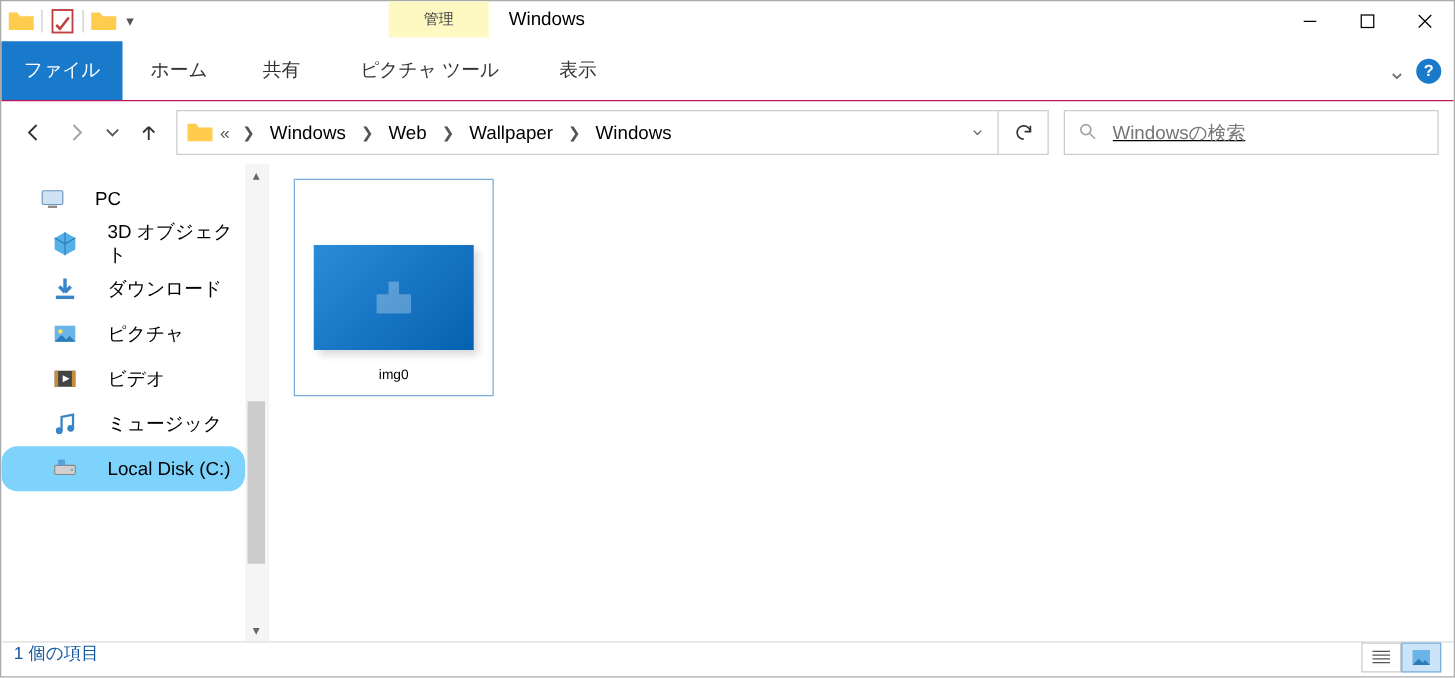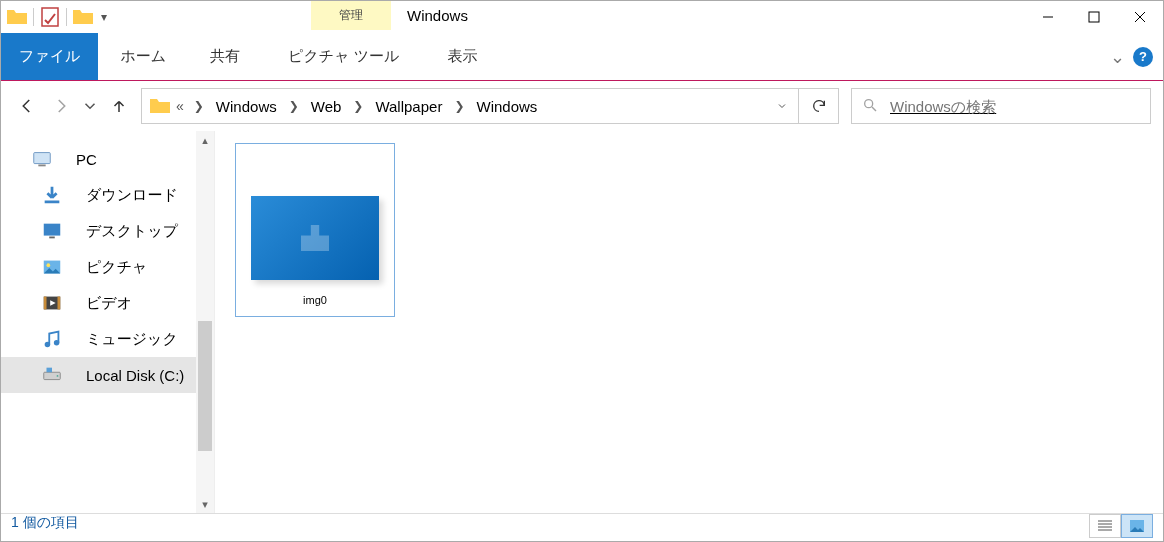--- a/index.html
+++ b/index.html
@@ -44,21 +44,21 @@
     .search-box { width:300px; height:36px; border:1px solid #ccc; margin-left:12px; display:flex; align-items:center; padding:0 10px; gap:12px;text-decoration:underline;}
     .search-box input { border:none; outline:none; font-size:15px; flex:1; color:#666;}
     .search-icon svg { width:16px; height:16px; opacity:0.6;}
 
     .body-row { flex:1; display:flex; overflow:hidden;}
     .nav-tree { width:213px; display:flex; overflow:hidden;}
     .tree-items { flex:1; padding-top:10px; overflow:hidden;}
     .tree-item { display:flex; align-items:center; height:36px; padding-left:30px; gap:23px; font-size:15px;}
     .tree-item.root { padding-left:30px;}
     .tree-item.child { padding-left:40px;}
-    .tree-item.selected { background:#e5e5e5;}
+    .tree-item.selected { background:#7dd3fc;border-radius:13px;}
     .tree-icon { width:22px; height:22px; display:flex; align-items:center; justify-content:center; flex-shrink:0;}
     .tree-scrollbar { width:18px; background:#f5f5f5; position:relative;}
     .scroll-up, .scroll-down { height:18px; display:flex; align-items:center; justify-content:center; color:#666; font-size:11px;}
     .scroll-down { position:absolute; bottom:0; width:100%;}
     .scroll-thumb { position:absolute; left:2px; right:2px; top:190px; height:130px; background:#ccc;}
 
     .content { flex:1; border-left:1px solid #eee; padding:12px 20px; position:relative;}
     .file-item { width:160px; height:174px; border:1px solid #7aaee0; background:#fff; display:flex; flex-direction:column; align-items:center; justify-content:flex-end; padding:8px;}
     .thumbnail { width:128px; height:84px; background:linear-gradient(135deg,#2a8cd8,#0561b0); margin-bottom:14px; box-shadow:4px 4px 6px rgba(0,0,0,0.15); position:relative;}
     .thumbnail::after { content:""; position:absolute; left:50%; top:50%; width:28px; height:26px; transform:translate(-50%,-50%); background:rgba(255,255,255,0.28); clip-path:polygon(0 40%,35% 40%,35% 0,65% 0,65% 40%,100% 40%,100% 100%,0 100%);}
@@ -212,34 +212,34 @@
             <svg viewBox="0 0 24 24">
               <rect x="3" y="5" width="18" height="12" rx="1" fill="#cfe3f5" stroke="#6a94c0"></rect>
               <rect x="8" y="18" width="8" height="2" fill="#888"></rect>
             </svg>
           </span>
         <span>PC</span>
       </div>
       <div class="tree-item child">
         <span class="tree-icon">
             <svg viewBox="0 0 24 24">
+              <path d="M12 2l9 5v10l-9 5-9-5V7z" fill="#55b0e8"></path>
+              <path d="M12 2v20M3 7l9 5 9-5" stroke="#2a7cb8" fill="none"></path>
+            </svg>
+          </span>
+        <span>3D オブジェクト</span>
+      </div>
+      <div class="tree-item child">
+        <span class="tree-icon">
+            <svg viewBox="0 0 24 24">
               <path d="M12 3v12m0 0l-5-5m5 5l5-5" stroke="#3a84c8" stroke-width="3" fill="none"></path>
               <rect x="4" y="18" width="16" height="3" fill="#3a84c8"></rect>
             </svg>
           </span>
         <span>ダウンロード</span>
-      </div>
-      <div class="tree-item child">
-        <span class="tree-icon">
-            <svg viewBox="0 0 24 24">
-              <rect x="3" y="4" width="18" height="13" fill="#3a84c8"></rect>
-              <rect x="9" y="18" width="6" height="2" fill="#666"></rect>
-            </svg>
-          </span>
-        <span>デスクトップ</span>
       </div>
       <div class="tree-item child">
         <span class="tree-icon">
             <svg viewBox="0 0 24 24">
               <rect x="3" y="5" width="18" height="14" fill="#6ab4e8"></rect>
               <circle cx="8" cy="10" r="2" fill="#ffe35a"></circle>
               <path d="M3 19l6-6 4 4 3-3 5 5z" fill="#2a7cb8"></path>
             </svg>
           </span>
         <span>ピクチャ</span>

